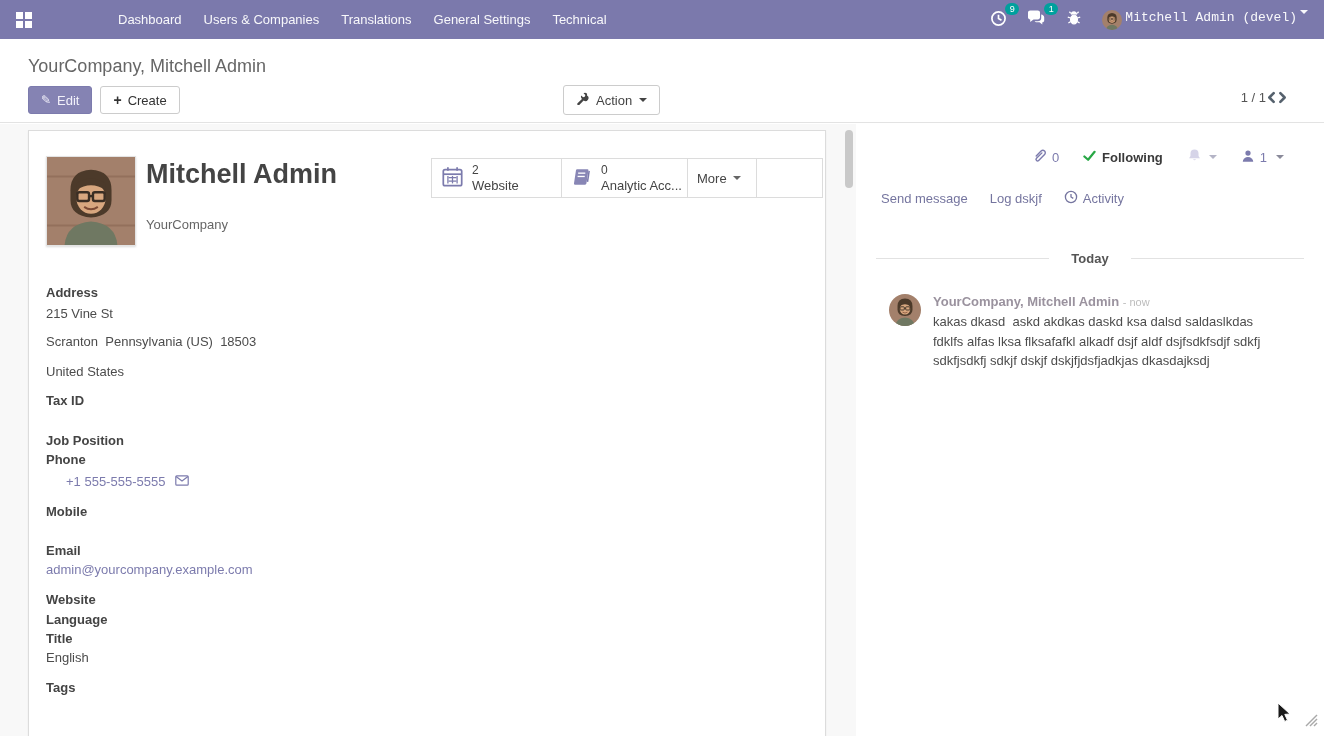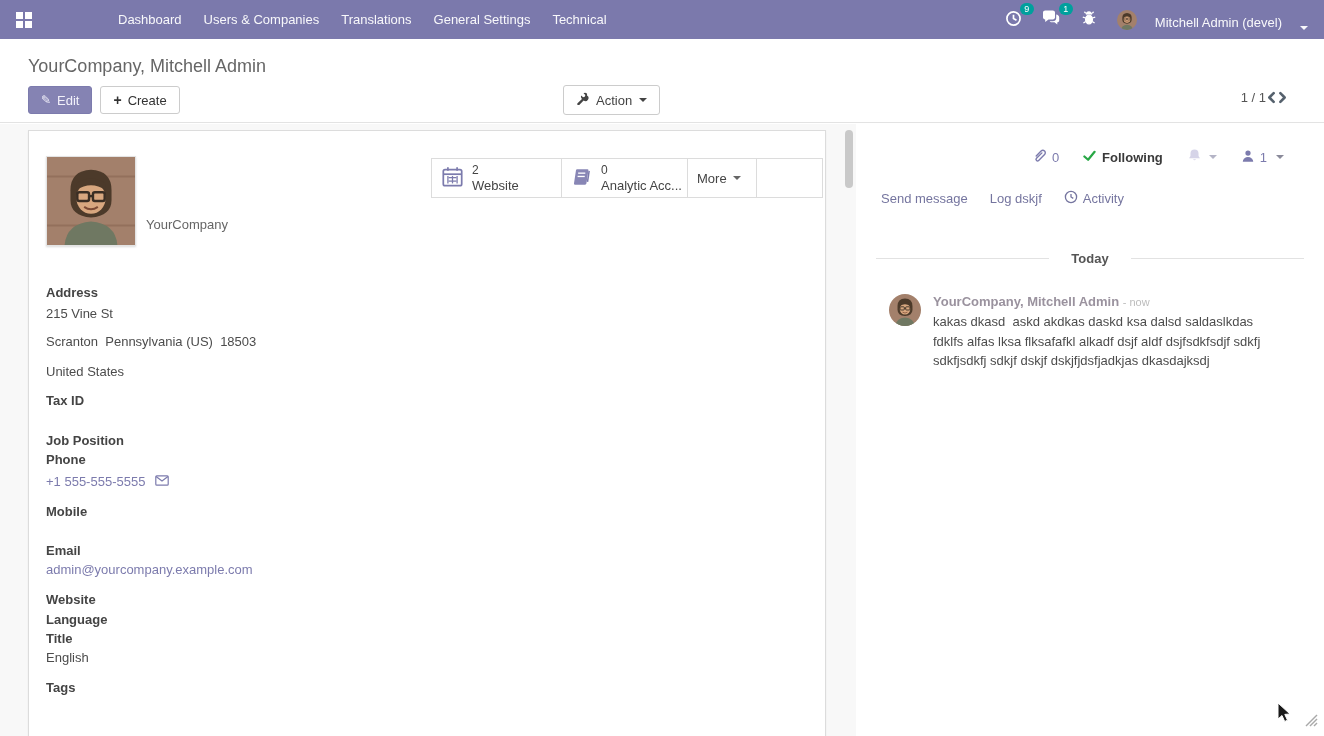--- a/index.html
+++ b/index.html
@@ -12,21 +12,21 @@
             display:flex; align-items:center; color:rgba(255,255,255,.95); font-size:13px; }
   .apps-toggle { width:48px; height:39px; display:flex; align-items:center; justify-content:center; cursor:pointer; }
   .grid-icon { display:grid; grid-template-columns:7px 7px; grid-template-rows:7px 7px; gap:2px; }
   .grid-icon span { background:#fff; }
   .menus { display:flex; gap:22px; margin-left:70px; }
   .menus a { color:rgba(255,255,255,.95); text-decoration:none; cursor:pointer; }
   .nav-right { margin-left:auto; display:flex; align-items:center; gap:20px; padding-right:16px; }
   .nav-icon-btn { position:relative; display:flex; align-items:center; cursor:pointer; }
   .badge { position:absolute; top:-7px; right:-12px; background:#00a09d; color:#fff; font-size:9px;
            line-height:12px; min-width:14px; text-align:center; border-radius:8px; padding:0 3px; }
-  .user-menu { display:flex; align-items:flex-end; gap:18px; cursor:pointer; }
+  .user-menu { display:flex; align-items:flex-start; gap:3px; cursor:pointer;font-family:Liberation Mono, monospace; }
   .avatar-sm { width:20px; height:20px; border-radius:50%; overflow:hidden; flex:0 0 20px; }
   .caret { display:inline-block; width:0; height:0; border-left:4px solid transparent;
            border-right:4px solid transparent; border-top:4px solid currentColor; }
 
   
   .control-panel { position:absolute; top:39px; left:0; right:0; height:84px; background:#fff;
                    border-bottom:1px solid #e3e3e3; }
   .breadcrumb { font-size:18px; font-weight:400; color:#666; margin:17px 0 0 28px; }
   .btn-row { position:absolute; left:28px; top:47px; display:flex; gap:8px; }
   .btn { height:28px; font-size:13px; border-radius:3px; padding:0 12px; display:flex; align-items:center;
@@ -64,21 +64,21 @@
   .stat-col { display:flex; flex-direction:column; align-items:flex-start; line-height:13px; }
   .stat-val { font-size:12px; color:#444; margin-bottom:2px; }
   .stat-lbl { font-size:13px; color:#444; white-space:nowrap; }
 
   .fields { position:absolute; left:17px; top:152px; width:420px; font-size:13px; line-height:19px; }
   .f-label { font-weight:700; color:#444; }
   .f-value { color:#4c4c4c; white-space:pre-wrap; }
   .f-link { color:#7c7bad; text-decoration:none; cursor:pointer; }
   .mt2{margin-top:2px;} .mt3{margin-top:3px;} .mt9{margin-top:9px;} .mt10{margin-top:10px;}
   .mt11{margin-top:11px;} .mt20{margin-top:20px;} .mt21{margin-top:21px;} .mt1{margin-top:1px;}
-  .phone-row { display:flex; align-items:center; gap:10px; }
+  .phone-row { display:flex; align-items:center; gap:10px;margin-left:20px; }
 
   .form-scrollbar { position:absolute; left:845px; top:6px; width:8px; height:58px;
                     background:#c9c9c9; border-radius:4px; cursor:pointer; }
 
   
   .chatter { position:absolute; left:856px; top:0; right:0; bottom:0; background:#fff; }
   .chatter-top { display:flex; justify-content:flex-end; align-items:center; gap:24px;
                  padding:24px 40px 0 0; font-size:13px; }
   .chip { display:flex; align-items:center; gap:5px; cursor:pointer; background:none; border:none;
           font-family:"Liberation Sans", sans-serif; font-size:13px; }
@@ -233,20 +233,21 @@
             <path d="M30 34 Q45 24 60 34 L60 27 Q45 17 30 27 Z" fill="#4c3a2a"></path>
             <g fill="none" stroke="#3a2e24" stroke-width="2.5">
               <rect x="31" y="36" width="12" height="9" rx="2"></rect>
               <rect x="47" y="36" width="12" height="9" rx="2"></rect>
               <line x1="43" y1="40" x2="47" y2="40"></line>
             </g>
             <path d="M38 51 Q45 56 52 51" stroke="#7c4a35" stroke-width="2" fill="none"></path>
             <path d="M18 90 Q20 68 45 66 Q70 68 72 90 Z" fill="#6f7862"></path>
           </svg>
       </div>
+      <div class="sheet-name">Mitchell Admin</div>
       <div class="sheet-company">YourCompany</div>
 
       <div class="stat-group">
         <button class="stat meetings">
           <span>
             <svg width="23" height="23" viewBox="0 0 20 20" fill="none" stroke="#7c7bad" stroke-width="1.5">
               <rect x="2" y="4" width="16" height="14" rx="1.5"></rect>
               <line x1="6" y1="2" x2="6" y2="5"></line>
                 <line x1="14" y1="2" x2="14" y2="5"></line>
               <line x1="2" y1="8" x2="18" y2="8"></line>

